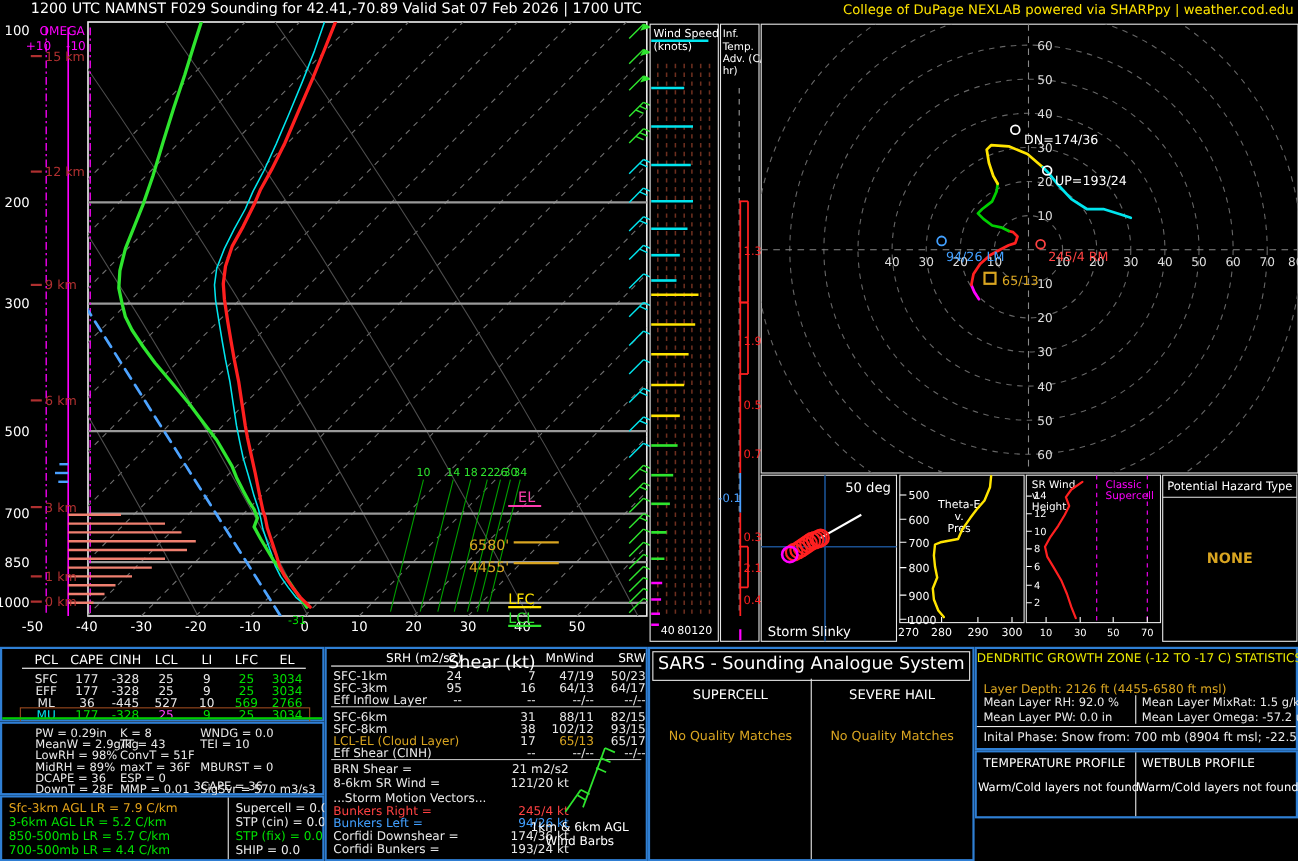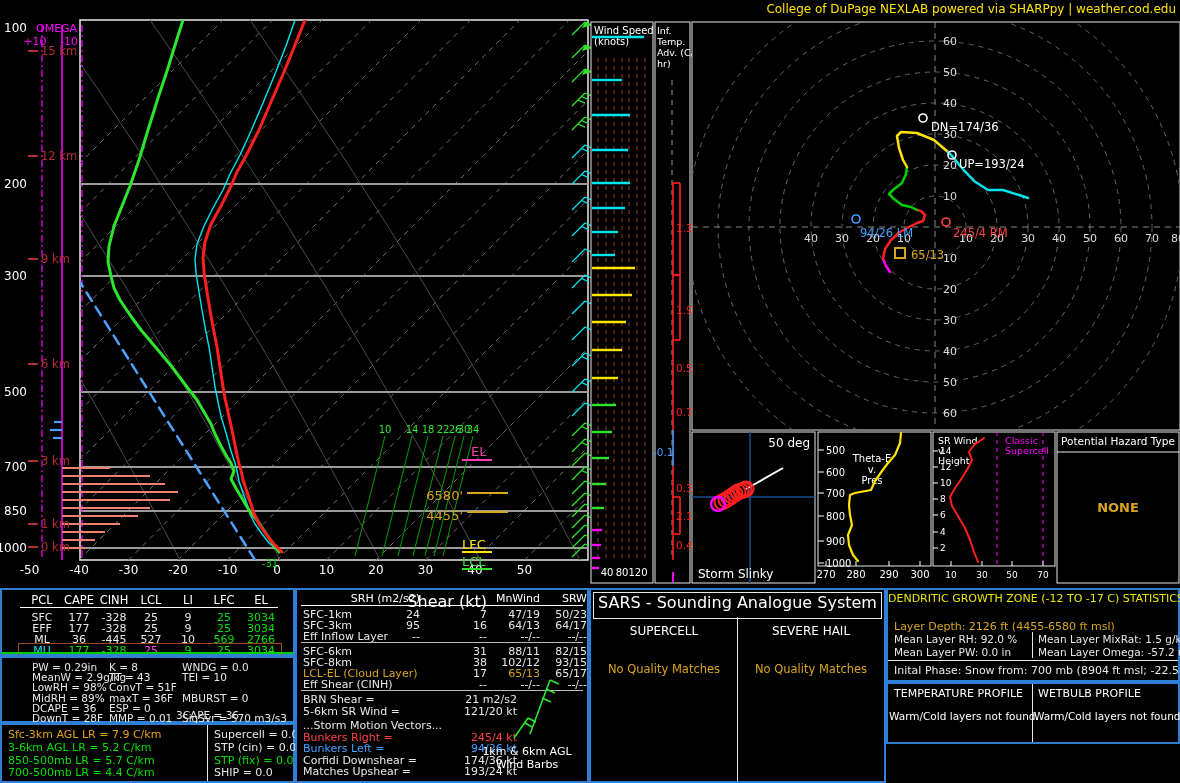--- a/index.html
+++ b/index.html
@@ -7,20 +7,21 @@
        font-family:"DejaVu Sans",sans-serif;color:#e8e8e8;}
   .abs{position:absolute;}
   .box{position:absolute;background:#000;border:2px solid #2f7fd4;box-sizing:border-box;}
   .t{position:absolute;white-space:nowrap;}
   svg text{font-family:"DejaVu Sans",sans-serif;}
 </style>
 </head>
 <body>
 <div id="app">
 
+<div class="t" style="left:28px;top:1px;font-size:13px;color:#fff;">1200 UTC NAMNST F029 Sounding for 42.41,-70.89 Valid  Sat 07 Feb 2026 | 1700 UTC</div>
 <div class="t" style="right:4px;top:2px;font-size:12px;color:#ffe400;">College of DuPage NEXLAB powered via SHARPpy | weather.cod.edu</div>
 
 <svg id="main" class="abs" style="left:0;top:0;" width="1180" height="586">
       <defs>
         <clipPath id="skclip">
           <rect x="80" y="20" width="508" height="540"></rect>
         </clipPath>
         <clipPath id="hodclip">
           <rect x="692" y="22" width="488" height="408"></rect>
         </clipPath>
@@ -501,30 +502,30 @@
       <div class="t" style="left: 120px; top: 77px; width: 70px; text-align: right; font-size: 11px; color: rgb(232, 232, 232);">17</div>
       <div class="t" style="left: 173px; top: 77px; width: 70px; text-align: right; font-size: 11px; color: rgb(217, 165, 33);">65/13</div>
       <div class="t" style="left: 220px; top: 77px; width: 70px; text-align: right; font-size: 11px; color: rgb(232, 232, 232);">65/17</div>
       <div class="t" style="left: 6px; top: 88px; font-size: 11px; color: rgb(232, 232, 232);">Eff Shear (CINH)</div>
       <div class="t" style="left: 120px; top: 88px; width: 70px; text-align: right; font-size: 11px; color: rgb(232, 232, 232);">--</div>
       <div class="t" style="left: 173px; top: 88px; width: 70px; text-align: right; font-size: 11px; color: rgb(232, 232, 232);">--/--</div>
       <div class="t" style="left: 220px; top: 88px; width: 70px; text-align: right; font-size: 11px; color: rgb(232, 232, 232);">--/--</div>
       <div class="t" style="left: 4px; top: 100px; width: 282px; height: 1px; background: rgb(187, 187, 187);"></div>
       <div class="t" style="left: 6px; top: 103px; font-size: 11px; color: rgb(232, 232, 232);">BRN Shear =</div>
       <div class="t" style="left: 130px; top: 103px; width: 90px; text-align: right; font-size: 11px; color: rgb(232, 232, 232);">21 m2/s2</div>
-      <div class="t" style="left: 6px; top: 114.5px; font-size: 11px; color: rgb(232, 232, 232);">5-6km SR Wind =</div>
+      <div class="t" style="left: 6px; top: 114.5px; font-size: 11px; color: rgb(232, 232, 232);">8-6km SR Wind =</div>
       <div class="t" style="left: 130px; top: 114.5px; width: 90px; text-align: right; font-size: 11px; color: rgb(232, 232, 232);">121/20 kt</div>
       <div class="t" style="left: 6px; top: 129px; font-size: 11px; color: rgb(232, 232, 232);">...Storm Motion Vectors...</div>
       <div class="t" style="left: 6px; top: 141px; font-size: 11px; color: rgb(255, 66, 66);">Bunkers Right =</div>
       <div class="t" style="left: 130px; top: 141px; width: 90px; text-align: right; font-size: 11px; color: rgb(255, 66, 66);">245/4 kt</div>
       <div class="t" style="left: 6px; top: 152.3px; font-size: 11px; color: rgb(66, 160, 255);">Bunkers Left =</div>
       <div class="t" style="left: 130px; top: 152.3px; width: 90px; text-align: right; font-size: 11px; color: rgb(66, 160, 255);">94/26 kt</div>
       <div class="t" style="left: 6px; top: 163.6px; font-size: 11px; color: rgb(232, 232, 232);">Corfidi Downshear =</div>
       <div class="t" style="left: 130px; top: 163.6px; width: 90px; text-align: right; font-size: 11px; color: rgb(232, 232, 232);">174/36 kt</div>
-      <div class="t" style="left: 6px; top: 174.9px; font-size: 11px; color: rgb(232, 232, 232);">Matches Upshear =</div>
+      <div class="t" style="left: 6px; top: 174.9px; font-size: 11px; color: rgb(232, 232, 232);">Corfidi Bunkers =</div>
       <div class="t" style="left: 130px; top: 174.9px; width: 90px; text-align: right; font-size: 11px; color: rgb(232, 232, 232);">193/24 kt</div>
       <div class="t" style="left: 170px; top: 155px; width: 120px; text-align: center; font-size: 11px; color: rgb(255, 255, 255);">1km &amp; 6km AGL</div>
       <div class="t" style="left: 170px; top: 168px; width: 120px; text-align: center; font-size: 11px; color: rgb(255, 255, 255);">Wind Barbs</div>
       <svg width="110" height="70" style="position: absolute; left: 195px; top: 82px;">
         <line x1="38" y1="62" x2="58" y2="8" stroke="#2ee52e" stroke-width="1.6"></line>
         <line x1="58" y1="8" x2="67" y2="12" stroke="#2ee52e" stroke-width="1.6"></line>
         <line x1="54" y1="17" x2="63" y2="21" stroke="#2ee52e" stroke-width="1.6"></line>
         <line x1="50" y1="26" x2="59" y2="30" stroke="#2ee52e" stroke-width="1.6"></line>
         <line x1="22" y1="66" x2="36" y2="46" stroke="#2ee52e" stroke-width="1.6"></line>
         <line x1="36" y1="46" x2="44" y2="50" stroke="#2ee52e" stroke-width="1.6"></line>

